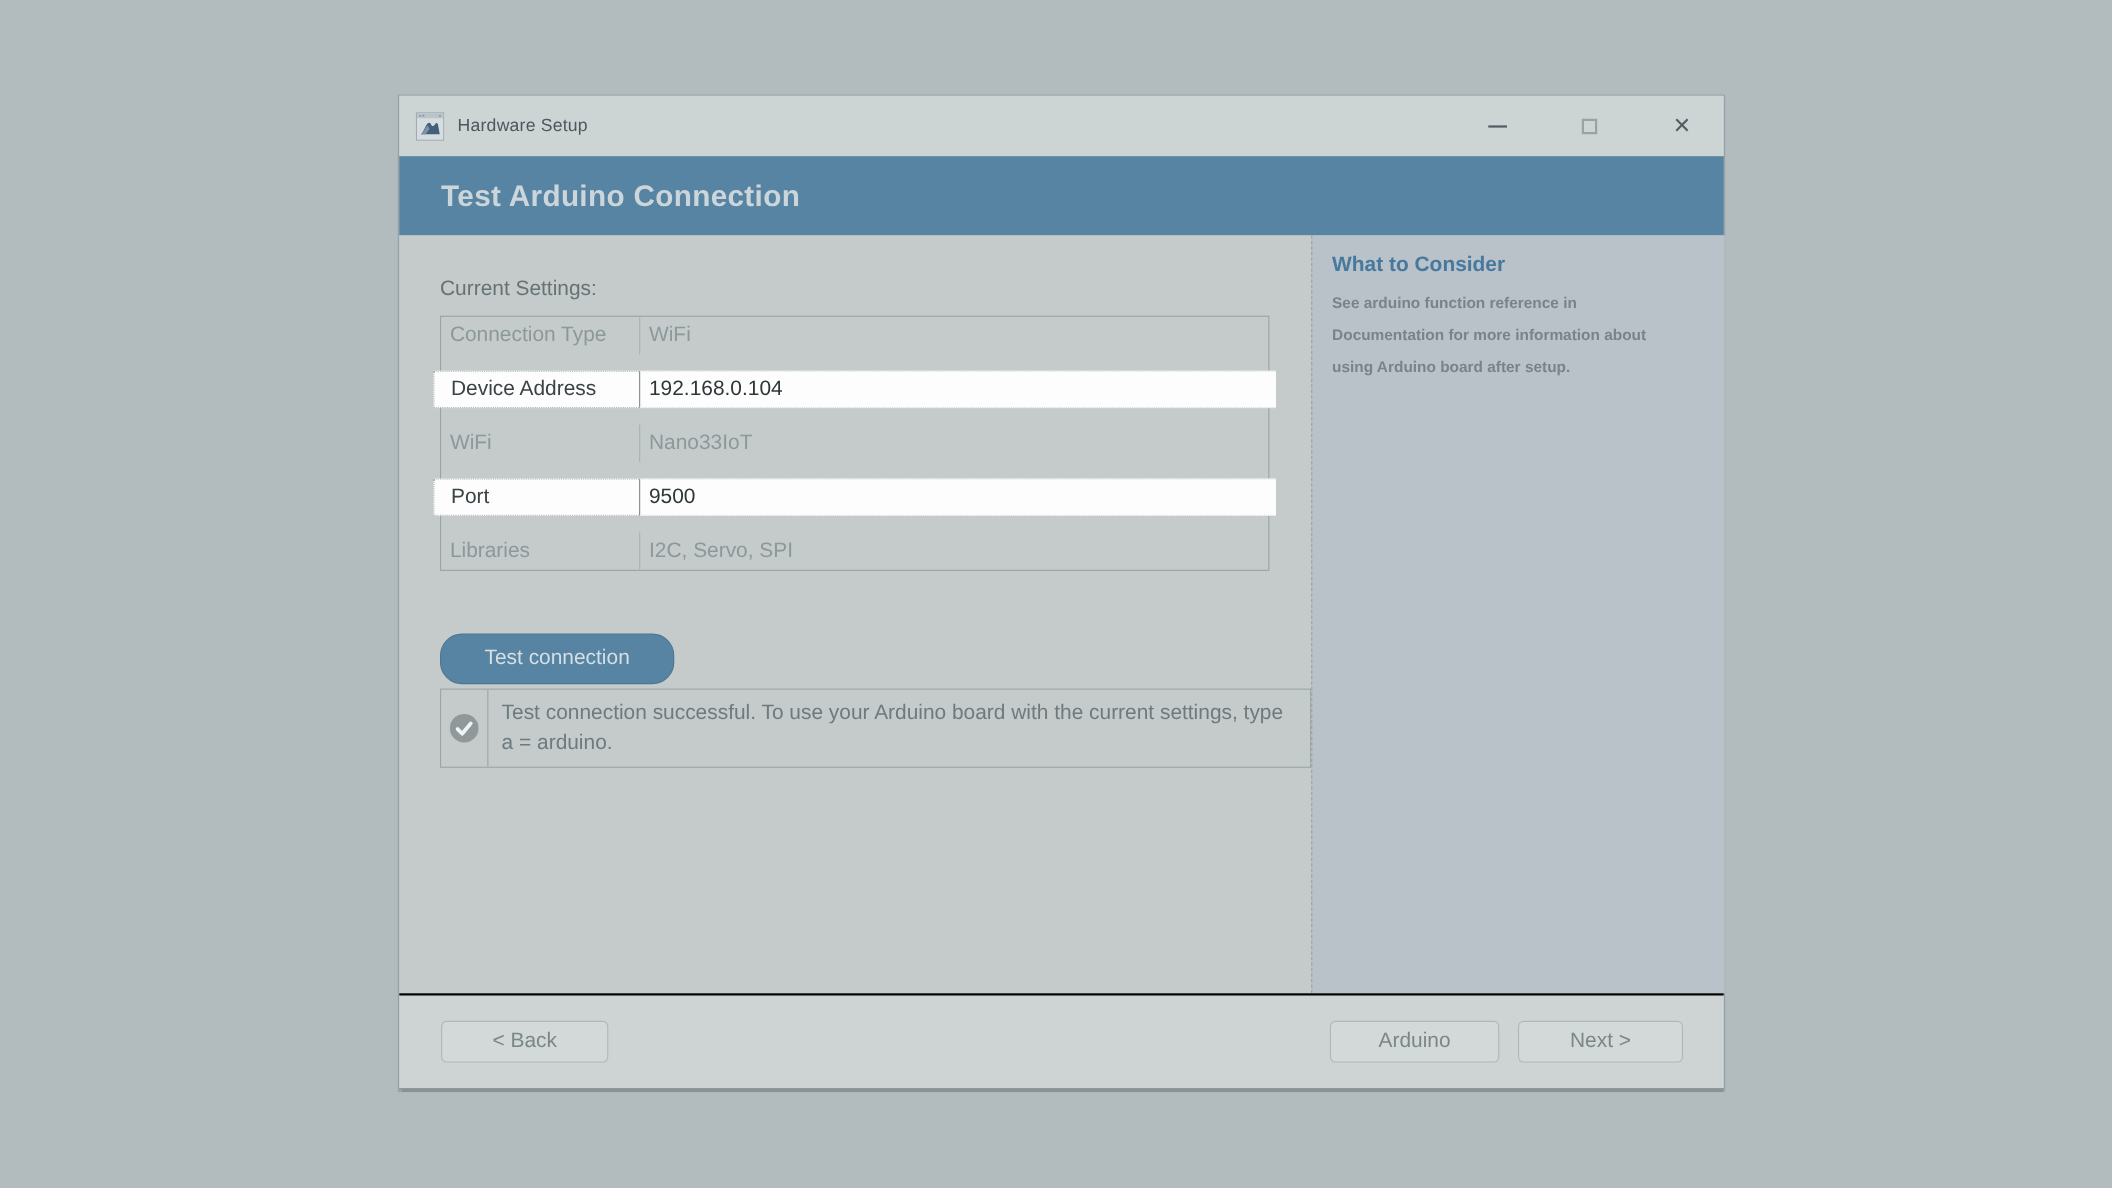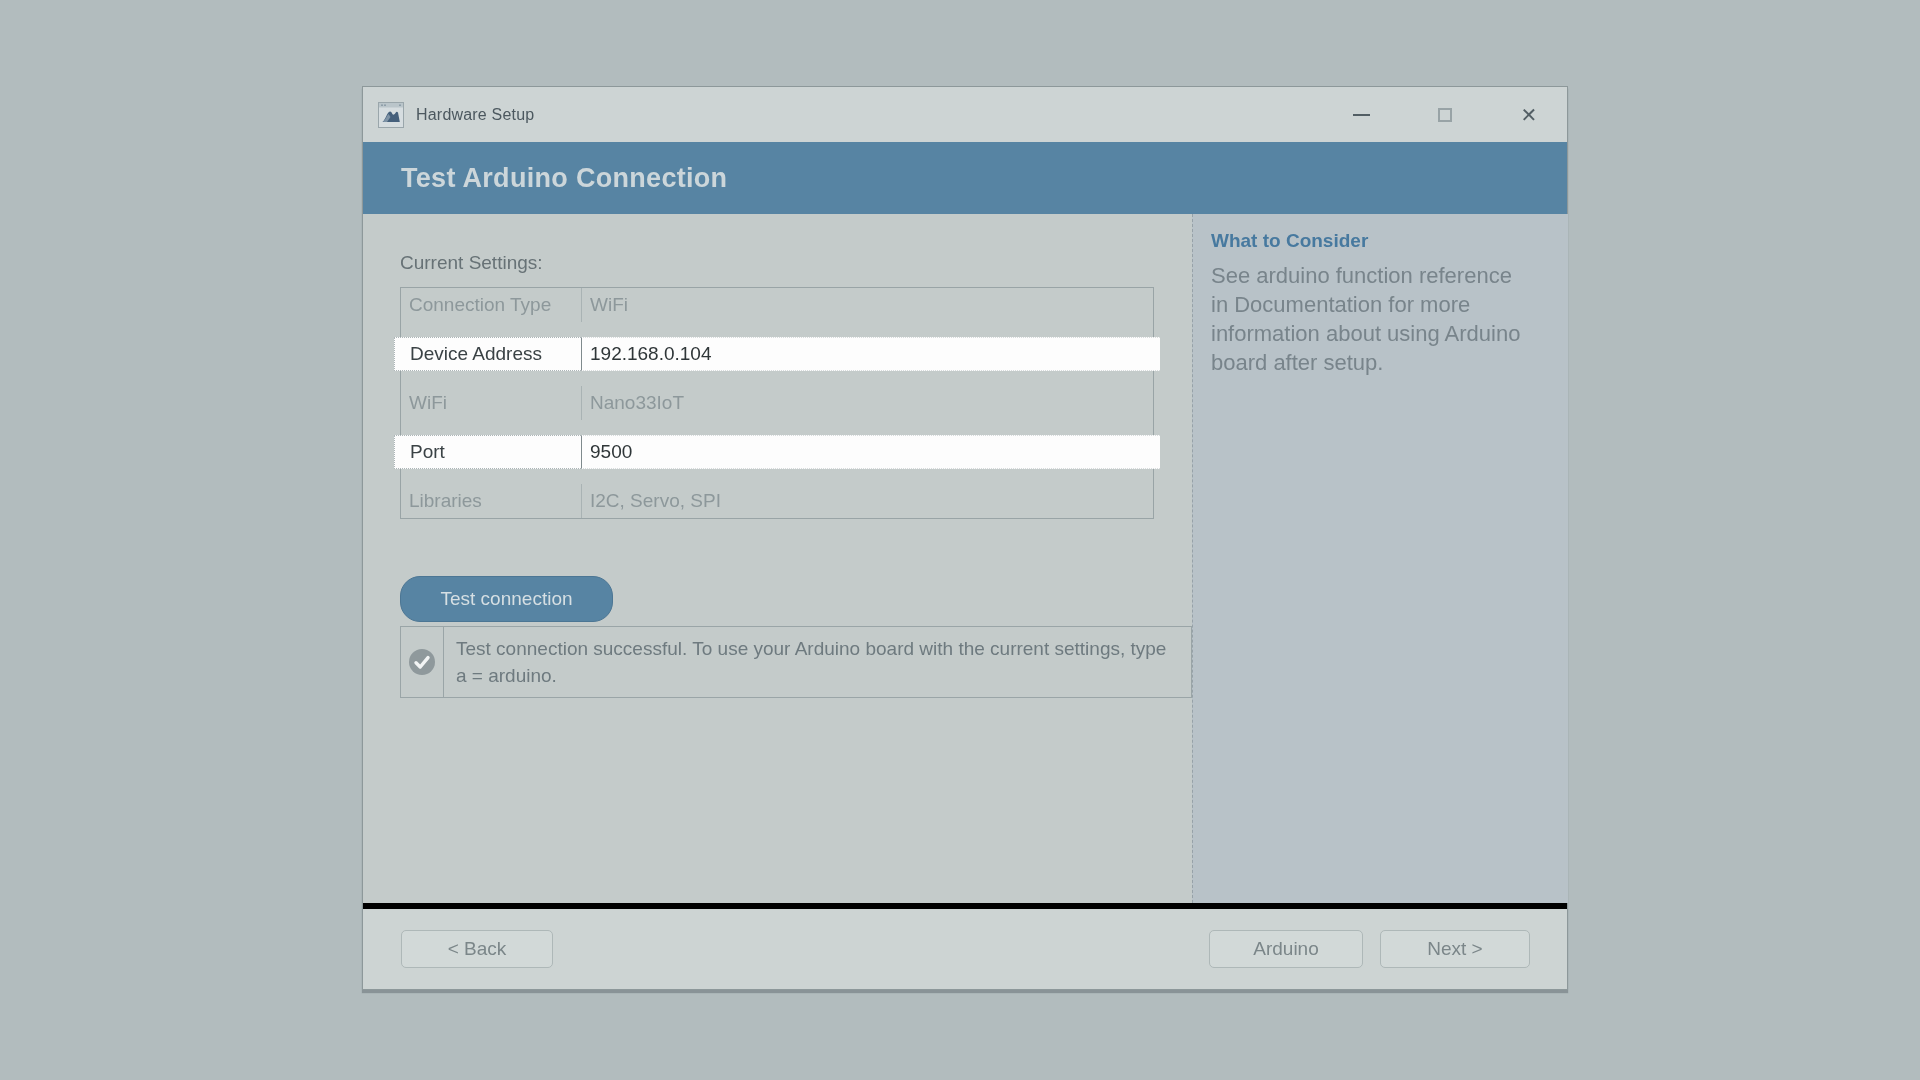--- a/index.html
+++ b/index.html
@@ -110,27 +110,27 @@
   }
 
   
   .sidebar {
     flex:0 0 376px; width:376px;
     background:#b8c2c8;
     border-left:1px dashed #97a2a8;
     padding:16px 28px 0 18px;
   }
   .sb-heading { font-size:19px; font-weight:bold; color:#47799f; }
-  .sb-body { margin-top:9px; font-size:22px; line-height:29px; color:#78848b; max-width:320px; }
+  .sb-body { margin-top:9px; font-size:14px; line-height:29px; color:#78848b; max-width:320px;font-weight:bold; }
 
   
   .footer {
     flex:0 0 86px; height:86px;
     background:#cdd4d3;
-    border-top:6px solid #000000;
+    border-top:2px solid #000000;
     display:flex; align-items:center;
   }
   .f-btn {
     height:38px; min-width:152px;
     background:#d2d9d8;
     border:1px solid #aeb8b8;
     border-radius:5px;
     font-size:19px; color:#7b8689;
     font-family:"Liberation Sans", sans-serif;
     cursor:pointer;

